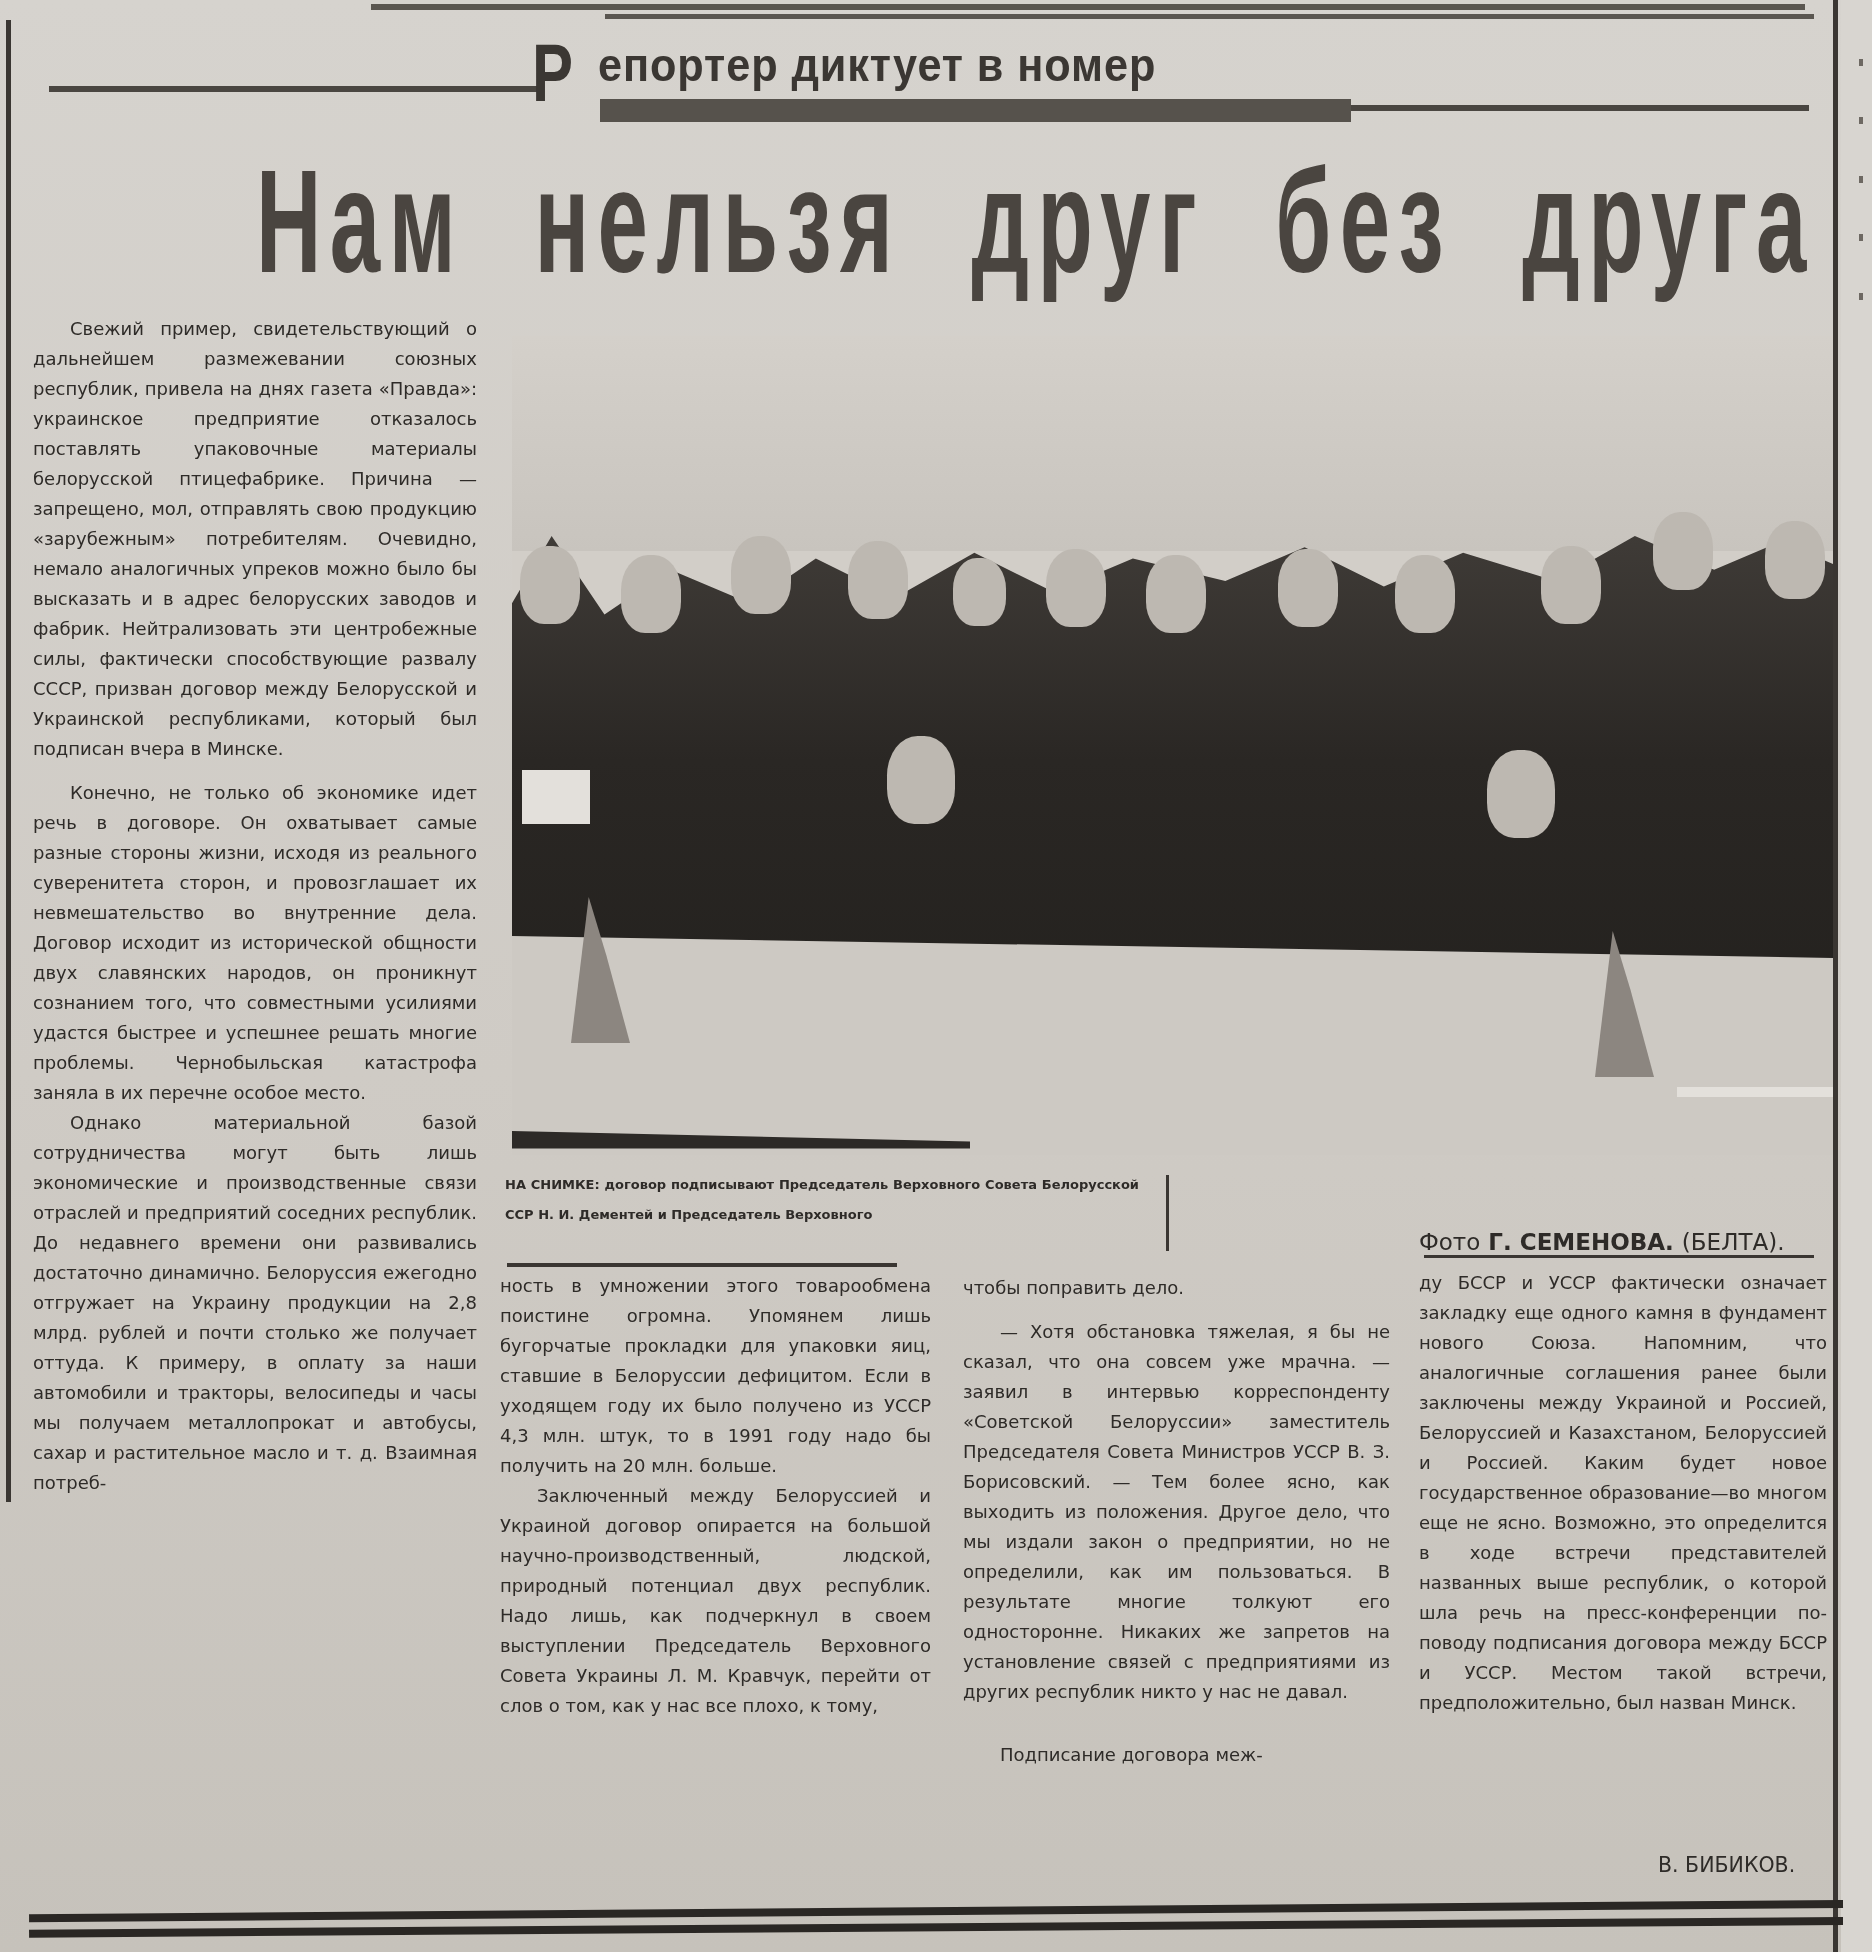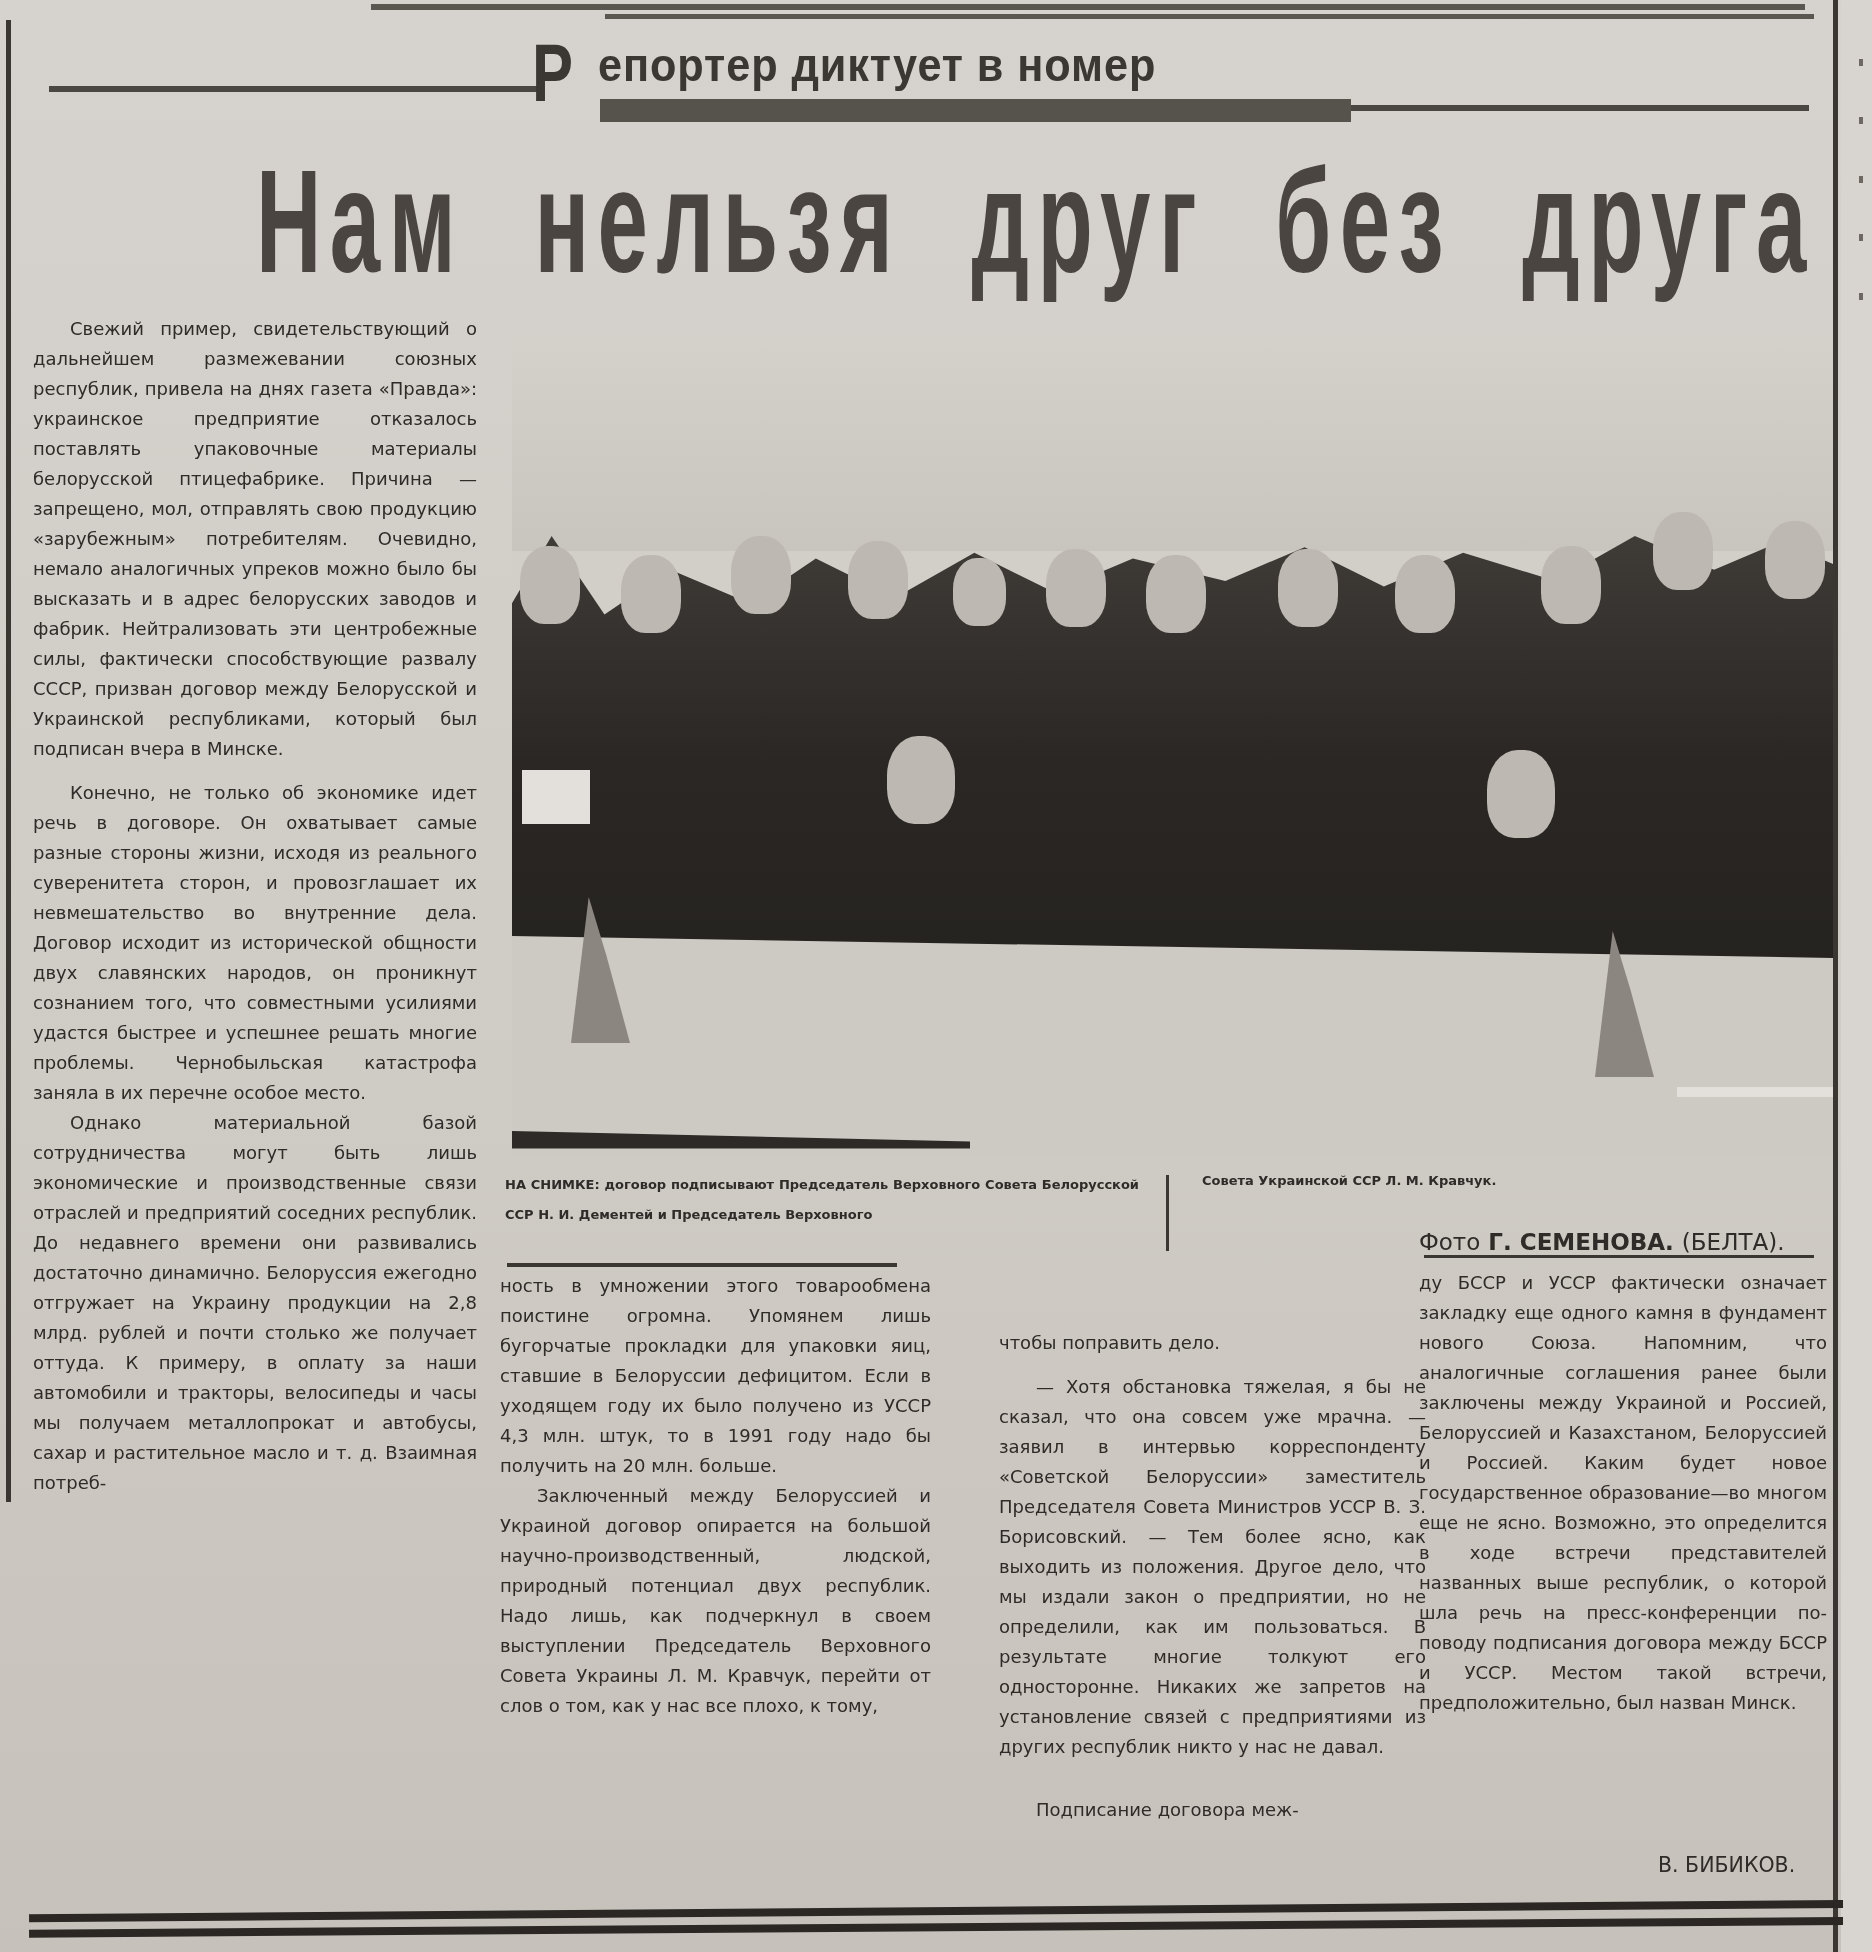--- a/index.html
+++ b/index.html
@@ -36,21 +36,21 @@
       transform: scaleX(0.62); transform-origin: left top;
       white-space: nowrap; letter-spacing: 13.7px; word-spacing: 59px;
     }
 
     
     .col { position: absolute; font-family: "DejaVu Sans", sans-serif; font-size: 18px; line-height: 30px; color: #2e2b28; text-align: justify; }
     .col p { margin: 0; text-indent: 37px; }
     .col p.noindent { text-indent: 0; }
     .col1 { left: 33px; top: 314px; width: 444px; }
     .col2 { left: 500px; top: 1271px; width: 431px; }
-    .col3 { left: 963px; top: 1328px; width: 427px; margin-left: 36px; }
+    .col3 { left: 963px; top: 1273px; width: 427px; }
     .col4 { left: 1419px; top: 1268px; width: 408px; }
     .gap { height: 13.7px; }
 
     
     .photo {
       position: absolute; left: 512px; top: 336px; width: 1321px; height: 819px;
       background: #d2cec8; overflow: hidden;
     }
     .photo .wall { position: absolute; left: 0; top: 0; width: 100%; height: 215px; background: linear-gradient(180deg,#d4d0ca,#c8c4be); }
     .photo .crowd { position: absolute; left: 0; top: 200px; width: 1321px; height: 561px; background: linear-gradient(180deg,#3f3b37 0%, #2a2724 40%, #22201d 100%); clip-path: polygon(0 12%, 3% 0, 7% 14%, 12% 6%, 18% 12%, 23% 4%, 29% 11%, 35% 3%, 41% 10%, 47% 4%, 54% 8%, 60% 2%, 66% 9%, 72% 3%, 79% 8%, 85% 0, 91% 6%, 96% 1%, 100% 5%, 100% 100%, 0 100%); }
@@ -128,21 +128,20 @@
     <div class="flag" style="left:1083px;top:595px;"></div>
     <div class="bottom-bar"></div>
   </div>
 
   <div class="caption caption-left">
     <span>НА СНИМКЕ:</span>
     <span>договор подписывают Председатель Верховного Совета Белорусской ССР Н. И. Дементей и Председатель Верховного</span>
   </div>
   <div class="caption-underline-l"></div>
   <div class="caption-divider"></div>
-  <div class="caption caption-right">Совета Украинской ССР Л. М. Кравчук.</div>
   <div class="caption caption-credit">
     <span class="plain">Фото</span>
     <span>Г. СЕМЕНОВА.</span>
     <span class="plain">(БЕЛТА).</span>
   </div>
   <div class="credit-underline"></div>
 
   <div class="col col2">
     <p class="noindent">ность в умножении этого товарообмена поистине огромна. Упомянем лишь бугорчатые прокладки для упаковки яиц, ставшие в Белоруссии дефицитом. Если в уходящем году их было получено из УССР 4,3 млн. штук, то в 1991 году надо бы получить на 20 млн. больше.</p>
     <p>Заключенный между Белоруссией и Украиной договор опирается на большой научно-производственный, людской, природный потенциал двух республик. Надо лишь, как подчеркнул в своем выступлении Председатель Верховного Совета Украины Л. М. Кравчук, перейти от слов о том, как у нас все плохо, к тому,</p>

